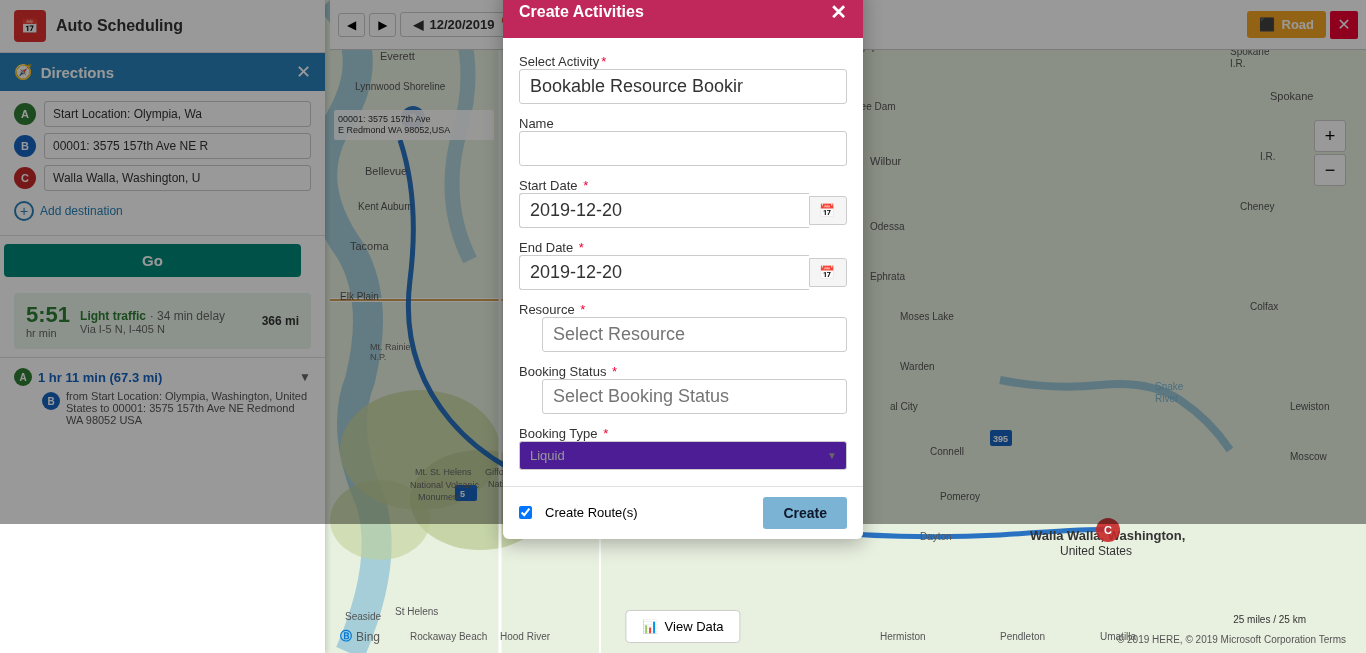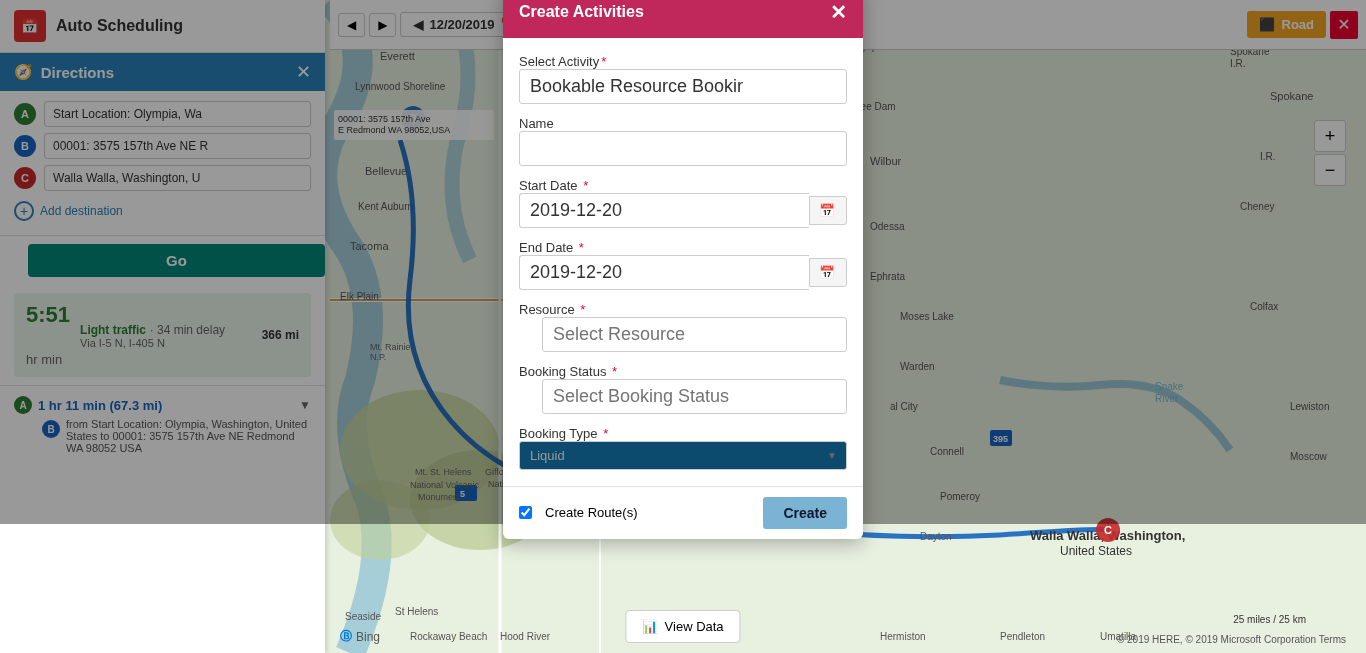--- a/index.html
+++ b/index.html
@@ -86,31 +86,31 @@
       flex: 1; border: 1px solid #ccc; border-radius: 3px;
       padding: 5px 8px; font-size: 12px; color: #333;
     }
     .add-dest {
       display: flex; align-items: center; gap: 6px; color: #2980b9;
       cursor: pointer; padding: 4px 0; font-size: 12px; background: none; border: none;
     }
     .add-circle { width: 20px; height: 20px; border: 2px solid #2980b9; border-radius: 50%; display: flex; align-items: center; justify-content: center; font-size: 14px; color: #2980b9; }
 
     .go-btn {
-      margin: 8px 28px;
+      margin: 8px 4px;
       background: #00897b; color: #fff; border: none; border-radius: 4px;
       padding: 8px; font-size: 15px; font-weight: 600; cursor: pointer; width: calc(100% - 28px);
     }
 
     .route-summary {
       margin: 8px 14px; background: #e8f5e9; border-radius: 4px; padding: 10px 12px;
       display: flex; align-items: center; gap: 10px;
     }
     .route-time { color: #2e7d32; font-size: 22px; font-weight: 700; line-height: 1.1; }
-    .route-time-unit { color: #666; font-size: 13px; margin-top: 25px; }
+    .route-time-unit { color: #666; font-size: 11px; }
     .route-info { flex: 1; }
     .route-traffic { color: #2e7d32; font-size: 12px; font-weight: 600; }
     .route-delay { color: #666; font-size: 12px; }
     .route-via { color: #666; font-size: 11px; }
     .route-dist { color: #333; font-size: 12px; font-weight: 600; }
 
     .leg-row {
       padding: 10px 14px; border-top: 1px solid #e0e0e0;
     }
     .leg-header { display: flex; align-items: center; justify-content: space-between; }
@@ -176,21 +176,21 @@
     }
     .form-input-placeholder { color: #999; margin-left: 23px; }
     .input-with-icon { display: flex; align-items: center; }
     .input-with-icon .form-input { flex: 1; border-right: none; border-radius: 3px 0 0 3px; }
     .input-with-icon .icon-btn {
       border: 1px solid #ccc; border-radius: 0 3px 3px 0; padding: 6px 10px;
       background: #f5f5f5; cursor: pointer; font-size: 13px;
     }
     .select-input {
       border: 1px solid #ccc; border-radius: 3px; padding: 6px 10px;
-      font-size: 13px; color: #999; background: #0c4a6e;
+      font-size: 13px; color: #999; background: #4c1d95;
       appearance: none; -webkit-appearance: none; cursor: pointer;
       width: 100%;
     }
     .select-wrapper { position: relative; }
     .select-wrapper::after {
       content: '▼'; position: absolute; right: 10px; top: 50%;
       transform: translateY(-50%); font-size: 10px; color: #666; pointer-events: none;
     }
 
     .modal-footer {

